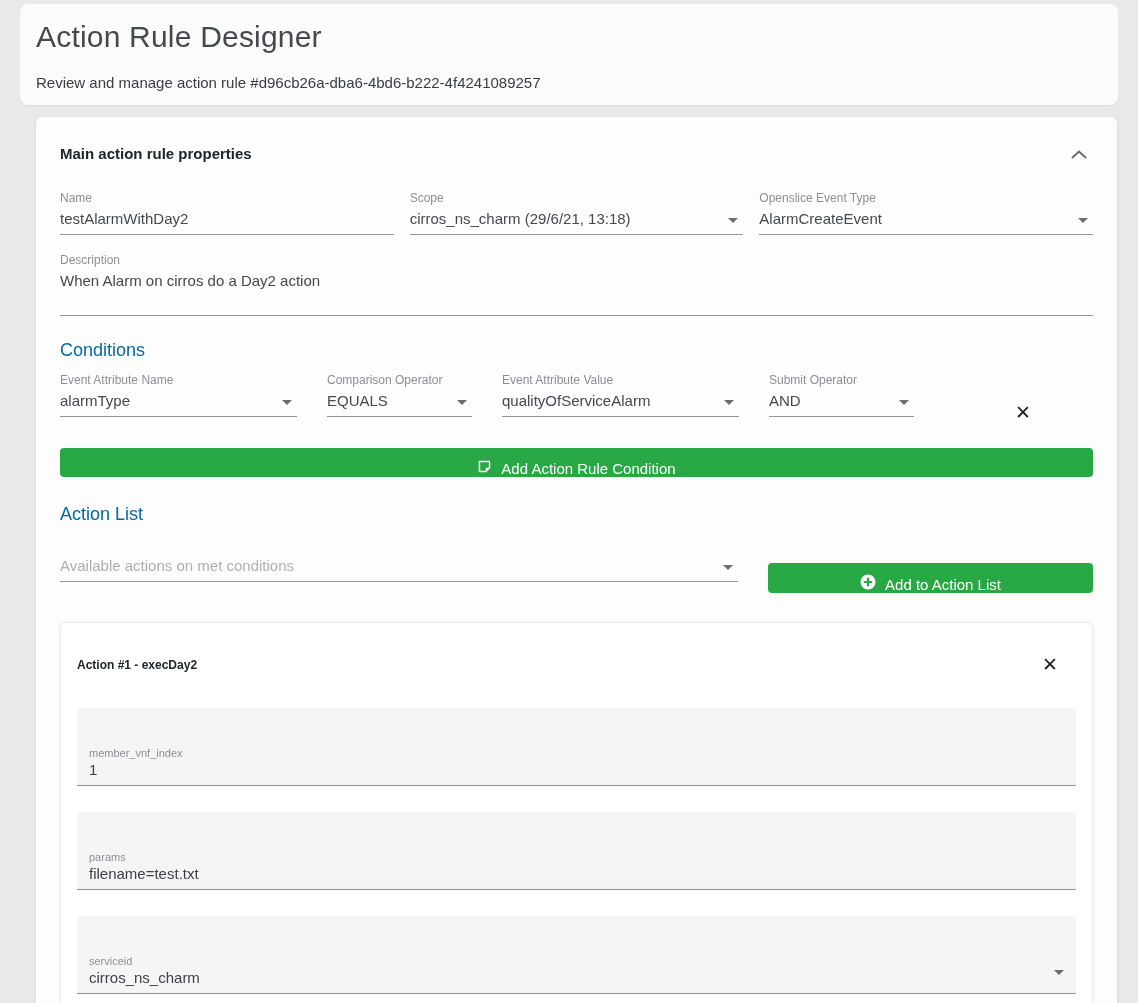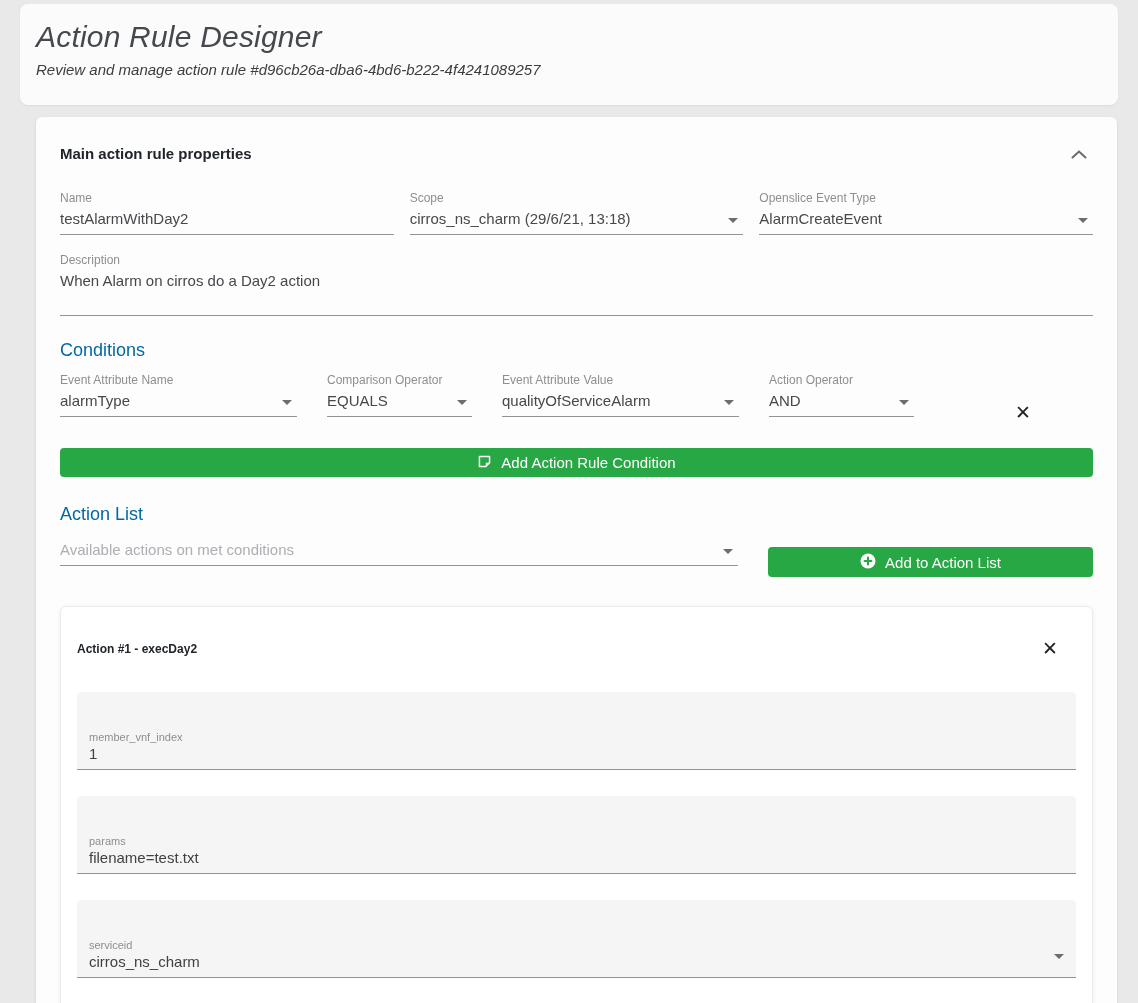--- a/index.html
+++ b/index.html
@@ -12,30 +12,29 @@
   }
 
   
   .header-card {
     margin: 4px 20px 0 20px;
     height: 101px;
     background: #fbfbfc;
     border-radius: 8px;
     box-shadow: 0 1px 2px rgba(0,0,0,0.06);
     padding: 16px 16px 0 16px;
-    font-style: italic;
   }
   .page-title {
     font-size: 30px;
     font-weight: 400;
     color: #45494d;
     letter-spacing: 0.2px;
   }
   .page-subtitle {
-    margin-top: 7px;
+    margin-top: 20px;
     font-size: 15px;
     color: #3c3d3f;
   }
 
   
   .main-card {
     margin: 12px 21px 0 36px;
     background: #fdfdfe;
     border-radius: 6px;
     box-shadow: 0 1px 3px rgba(0,0,0,0.10);
@@ -80,27 +79,27 @@
   .close-x {
     font-size: 19px; color: #1f2125; cursor: pointer;
     line-height: 1; padding: 4px;
   }
   .cond-row .close-x { margin-left: auto; margin-right: 58px; margin-top: 26px; }
 
   
   .btn-green {
     background: #28a745; color: #fff; border: none; border-radius: 4px;
     font-size: 15px; font-family: inherit;
-    display: flex; align-items: center; justify-content: center; gap: 9px;
+    display: flex; align-items: flex-end; justify-content: center; gap: 9px;
     cursor: pointer;
   }
   .btn-add-condition { width: 100%; height: 29px; margin-top: 22px; }
 
   .action-list-heading { margin-top: 27px; }
-  .action-select-row { display: flex; margin-top: 14px; align-items: flex-start; }
+  .action-select-row { display: flex; margin-top: 30px; align-items: flex-start; }
   .action-select { flex: 0 0 678px; }
   .btn-add-action { margin-left: auto; width: 325px; height: 30px; margin-top: 8px; }
 
   
   .action-card {
     margin-top: 29px;
     border: 1px solid #ececec;
     border-radius: 6px;
     background: #fff;
     box-shadow: 0 1px 4px rgba(0,0,0,0.07);
@@ -187,21 +186,21 @@
       <div class="u-label">Comparison Operator</div>
       <div class="u-value">EQUALS</div>
       <span class="sel-arrow"></span>
     </div>
     <div class="u-field w-lg">
       <div class="u-label">Event Attribute Value</div>
       <div class="u-value">qualityOfServiceAlarm</div>
       <span class="sel-arrow"></span>
     </div>
     <div class="u-field w-sm">
-      <div class="u-label">Action Operator</div>
+      <div class="u-label">Submit Operator</div>
       <div class="u-value">AND</div>
       <span class="sel-arrow"></span>
     </div>
     <span class="close-x"><span>✕</span></span>
   </div>
 
   <button class="btn-green btn-add-condition">
     <span>
       <svg width="15" height="15" viewBox="0 0 16 16">
           <path d="M2.6 2.6 h10.8 v6.8 l-4 4 H2.6 z" fill="none" stroke="#fff" stroke-width="1.6" stroke-linejoin="round"></path>

